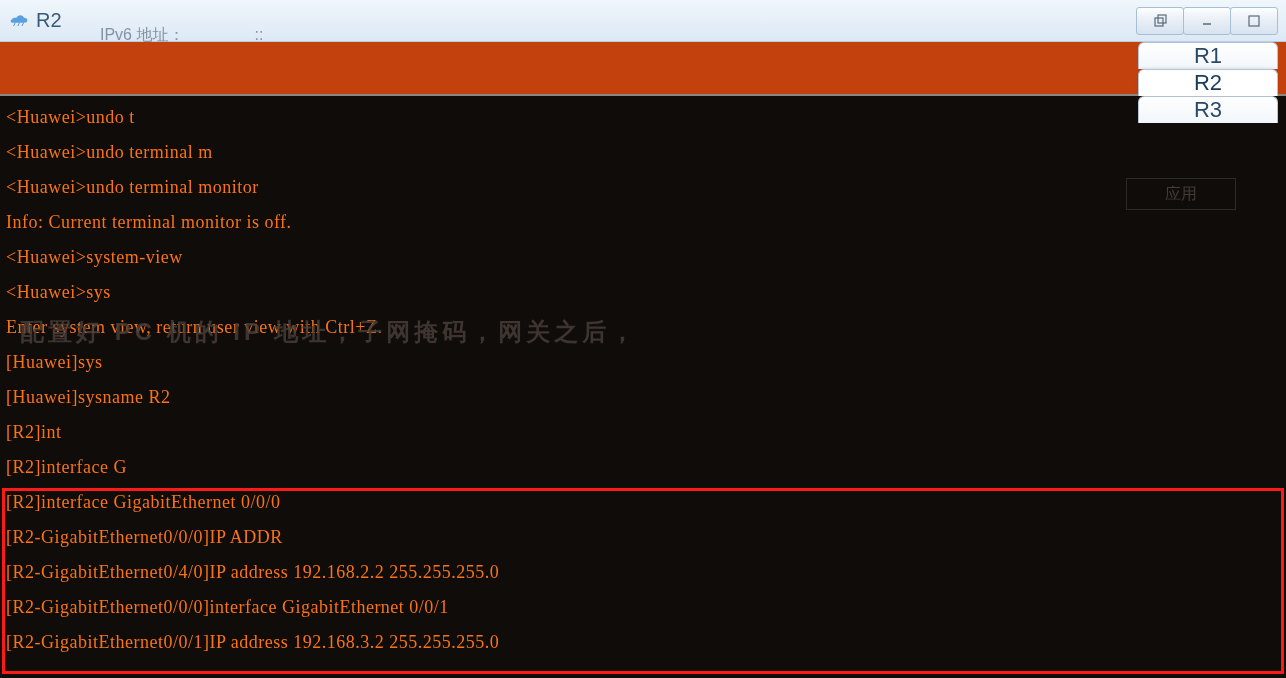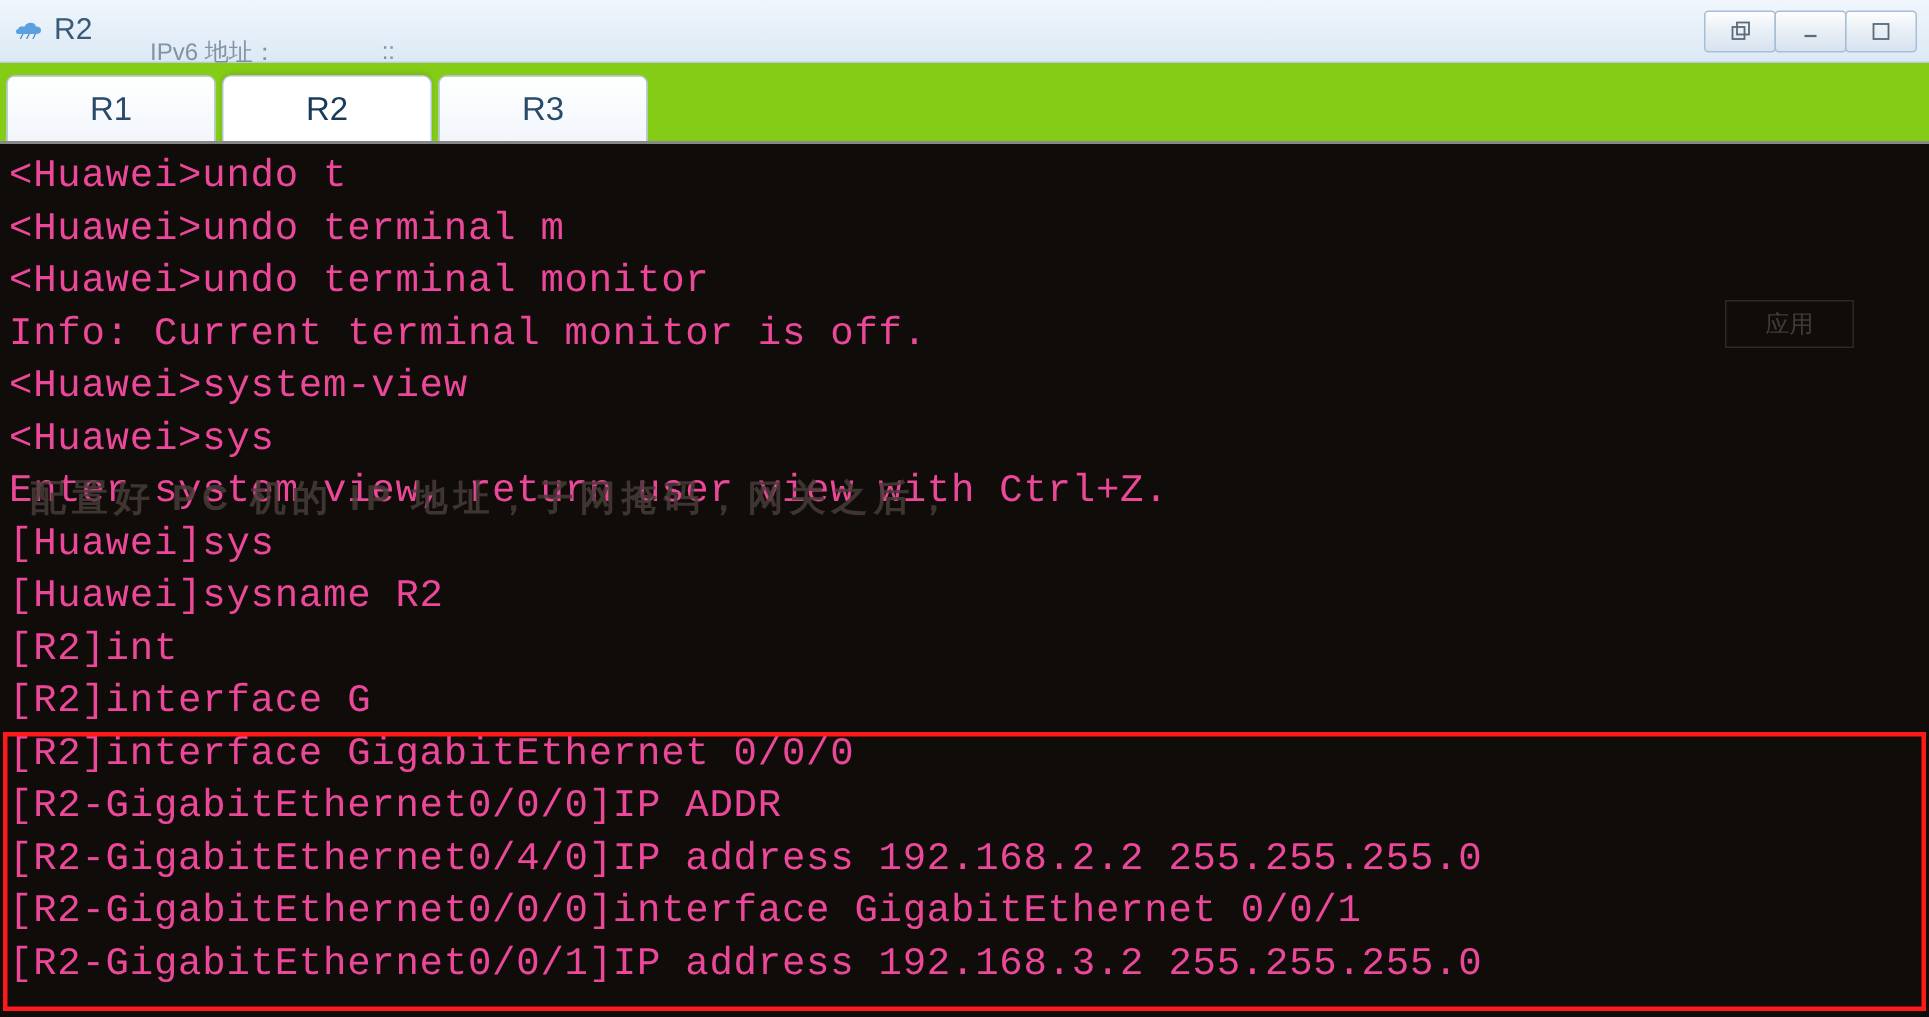--- a/index.html
+++ b/index.html
@@ -56,26 +56,27 @@
       top: 20px;
       left: 100px;
       color: rgba(90, 110, 130, 0.7);
       font-size: 16px;
       pointer-events: none;
     }
     .ghost-config .row { height: 30px; display: flex; align-items: center; gap: 60px; }
     .ghost-config .colon { margin-left: 10px; }
     .tabbar {
       height: 54px;
-      background: #84cc16;
+      background: #c2410c;
       display: flex;
       align-items: flex-end;
       padding: 0 4px;
       border-bottom: 2px solid #888;
       position: relative;
+      flex-direction: column;
     }
     .tab {
       width: 140px;
       height: 44px;
       background: linear-gradient(to bottom, #ffffff 0%, #f2f6fb 100%);
       border: 1px solid #b3c4d6;
       border-bottom: none;
       border-radius: 6px 6px 0 0;
       display: flex;
       align-items: center;
@@ -95,43 +96,43 @@
       box-shadow: 0 -1px 3px rgba(0,0,0,0.1);
     }
     .terminal {
       background: #0f0c0a;
       height: calc(678px - 42px - 54px);
       overflow: hidden;
       position: relative;
       padding: 4px 6px;
     }
     .term-line {
-      font-family: Liberation Mono, monospace;
-      font-size: 26px;
+      font-family: Liberation Serif, serif;
+      font-size: 18px;
       line-height: 35px;
-      color: #ec4899;
+      color: #f97316;
       white-space: pre;
       letter-spacing: 0.5px;
     }
     .ghost-text {
       position: absolute;
       font-family: "SimSun", "Microsoft YaHei", sans-serif;
       font-size: 24px;
       font-weight: bold;
       color: rgba(70, 60, 55, 0.85);
       white-space: nowrap;
       pointer-events: none;
     }
     .ghost-text.line1 { top: 220px; left: 20px; letter-spacing: 4px; }
     .ghost-text.line2 { top: 320px; left: 20px; letter-spacing: 4px; }
     .ghost-apply {
       position: absolute;
-      top: 104px;
+      top: 82px;
       right: 50px;
-      width: 86px;
+      width: 110px;
       height: 32px;
       border: 1px solid rgba(80,70,60,0.5);
       display: flex;
       align-items: center;
       justify-content: center;
       font-size: 16px;
       color: rgba(90,80,70,0.7);
       pointer-events: none;
     }
     .redbox {

